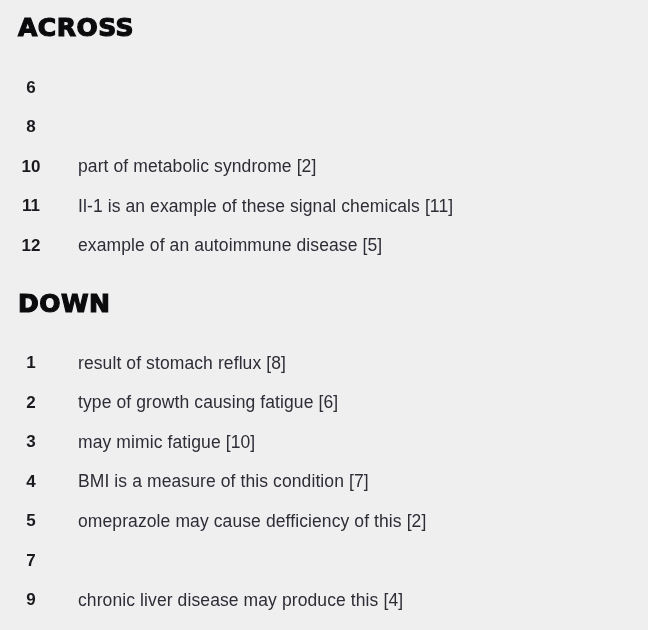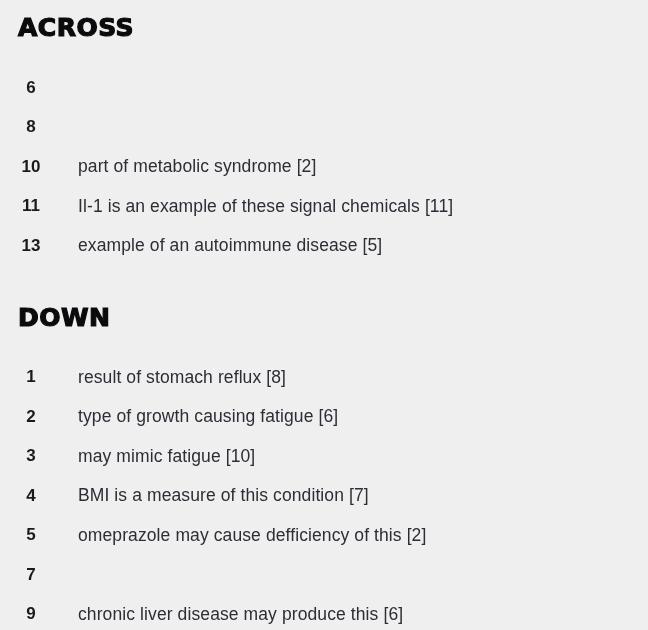--- a/index.html
+++ b/index.html
@@ -23,21 +23,21 @@
     margin: 0;
     font-family: "DejaVu Sans", sans-serif;
     font-size: 25px;
     line-height: 28px;
     font-weight: bold;
     letter-spacing: 0.5px;
     color: #0b0a0c;
     -webkit-text-stroke: 1.2px #0b0a0c;
   }
   .section-heading.down-heading {
-    margin-top: 38px;
+    margin-top: 24px;
   }
   ul.clue-list {
     list-style: none;
     margin: 26px 0 0 0;
     padding: 0;
   }
   li.clue-row {
     height: 39.5px;
     display: flex;
     align-items: center;
@@ -75,21 +75,21 @@
       </li>
       <li class="clue-row">
         <span class="clue-num">10</span>
         <span class="clue-text">part of metabolic syndrome [2]</span>
       </li>
       <li class="clue-row">
         <span class="clue-num">11</span>
         <span class="clue-text">Il-1 is an example of these signal chemicals [11]</span>
       </li>
       <li class="clue-row">
-        <span class="clue-num">13</span>
+        <span class="clue-num">12</span>
         <span class="clue-text">example of an autoimmune disease [5]</span>
       </li>
     </ul>
   </section>
 
   <section>
     <h2 class="section-heading down-heading">DOWN</h2>
     <ul class="clue-list">
       <li class="clue-row">
         <span class="clue-num">1</span>
@@ -109,18 +109,18 @@
       </li>
       <li class="clue-row">
         <span class="clue-num">5</span>
         <span class="clue-text">omeprazole may cause defficiency of this [2]</span>
       </li>
       <li class="clue-row">
         <span class="clue-num">7</span>
       </li>
       <li class="clue-row">
         <span class="clue-num">9</span>
-        <span class="clue-text">chronic liver disease may produce this [6]</span>
+        <span class="clue-text">chronic liver disease may produce this [4]</span>
       </li>
     </ul>
   </section>
 
 </div>
 
 </body></html>

